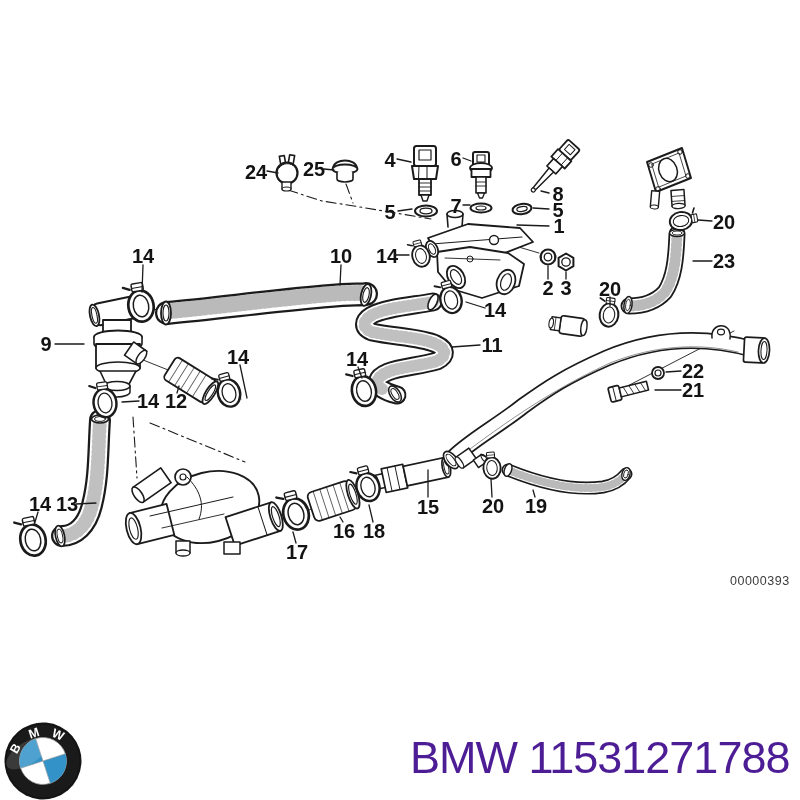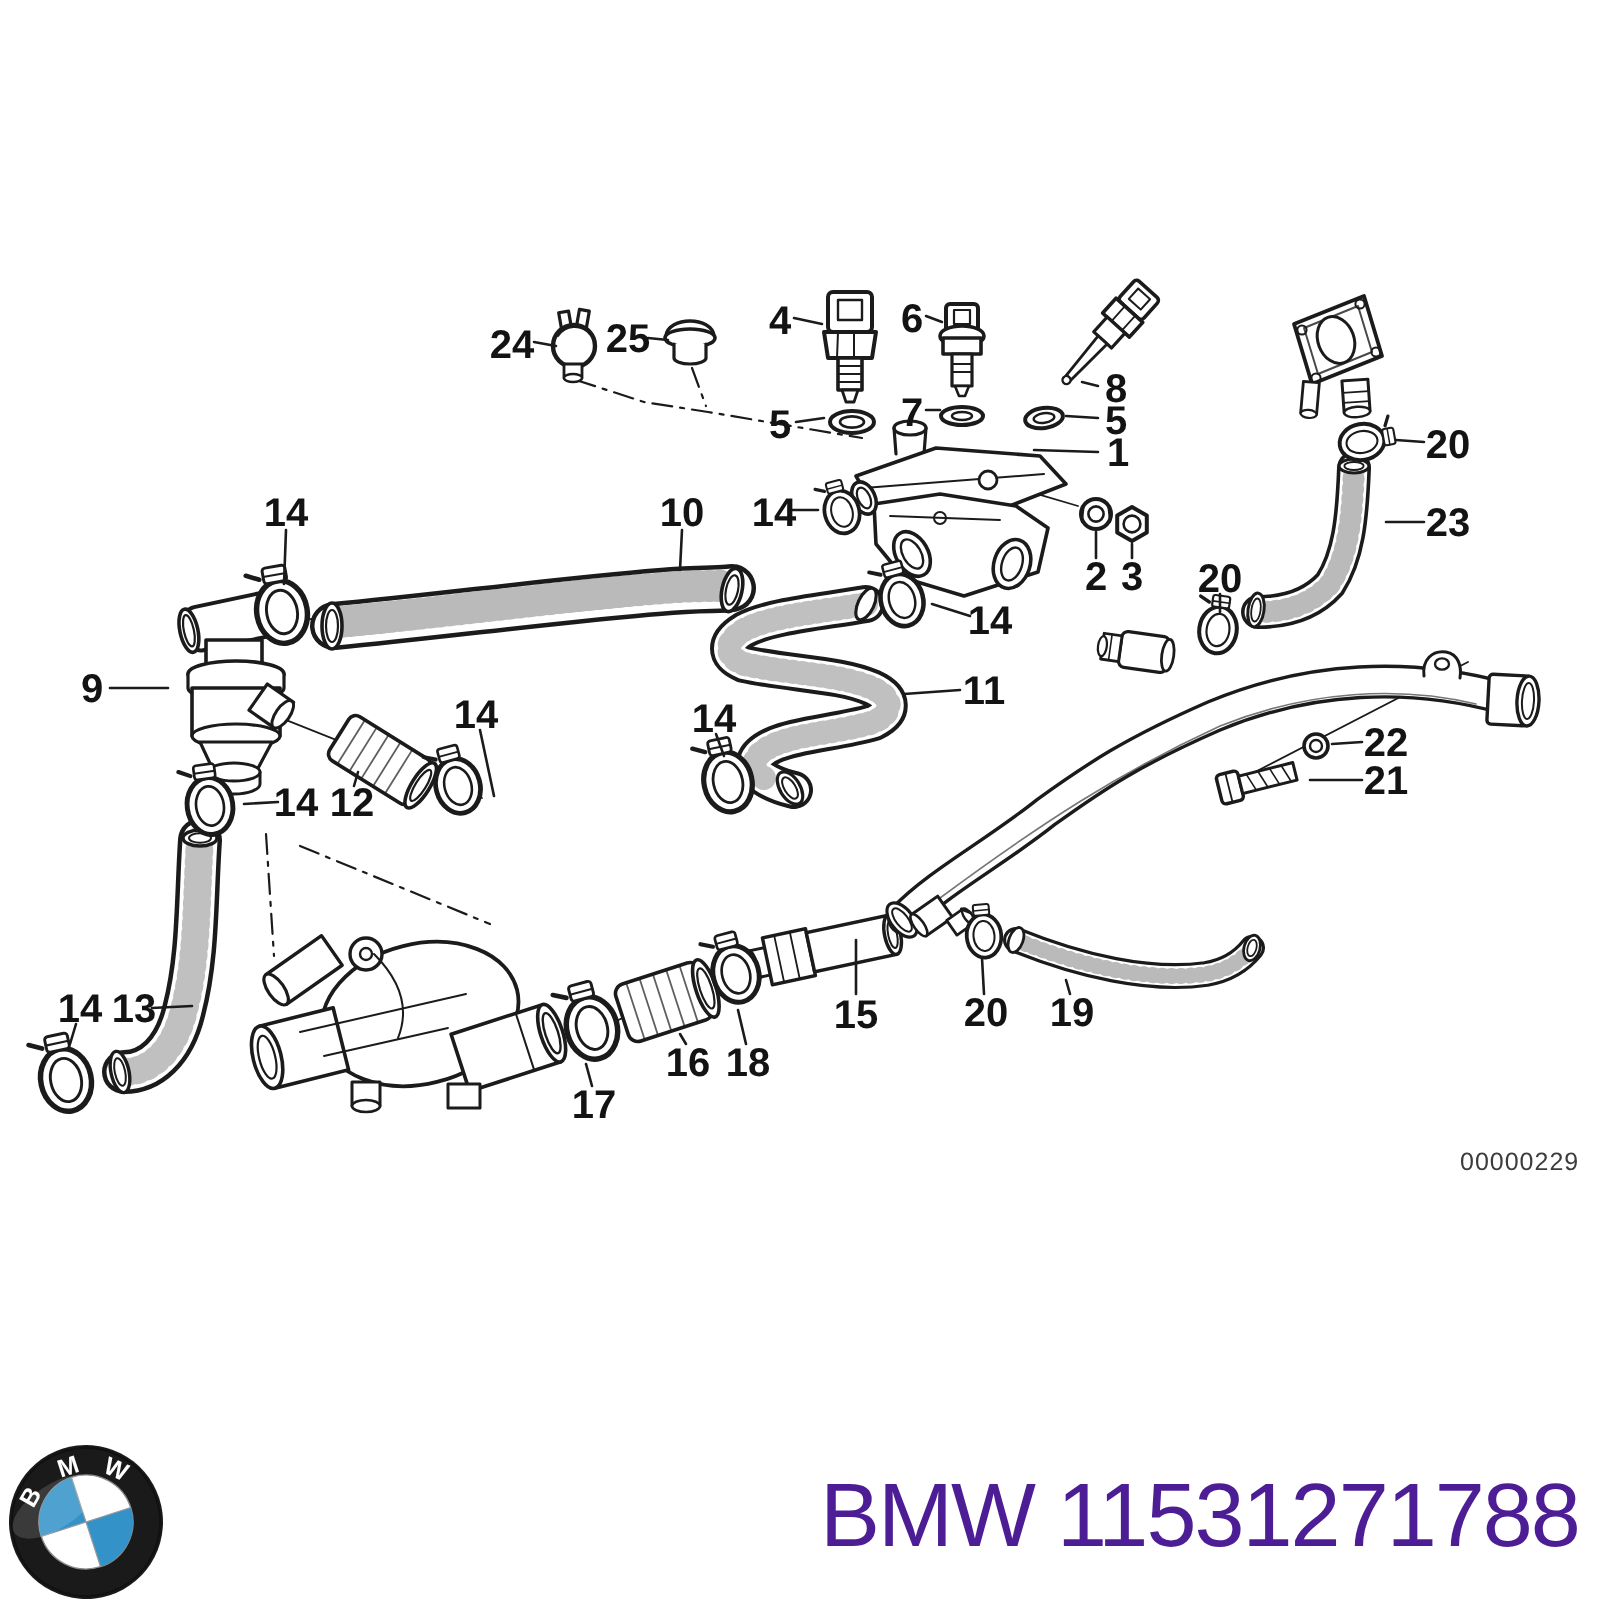--- a/index.html
+++ b/index.html
@@ -429,21 +429,21 @@
         <text x="40" y="511" class="plabel">14</text>
         <text x="297" y="559" class="plabel">17</text>
         <text x="344" y="538" class="plabel">16</text>
         <text x="374" y="538" class="plabel">18</text>
         <text x="428" y="514" class="plabel">15</text>
         <text x="493" y="513" class="plabel">20</text>
         <text x="536" y="513" class="plabel">19</text>
       </g>
   </svg>
 
-  <div class="watermark">00000229</div>
+  <div class="watermark">00000393</div>
 
   <div>
     <svg class="logo" width="82" height="80" viewBox="-41 -40 82 80" xmlns="http://www.w3.org/2000/svg">
       <g transform="rotate(-18)">
         <circle r="38.5" fill="#1a1a1a"></circle>
         <circle r="37" fill="none" stroke="#111111" stroke-width="1"></circle>
         <circle r="23.5" fill="#ffffff" stroke="#8a8a8a" stroke-width="0.7"></circle>
         <path d="M 0,0 L -23.5,0 A 23.5,23.5 0 0 1 0,-23.5 Z" fill="#3392c7"></path>
         <path d="M 0,0 L 23.5,0 A 23.5,23.5 0 0 1 0,23.5 Z" fill="#3392c7"></path>
         <line x1="-23.5" y1="0" x2="23.5" y2="0" stroke="#9a9a9a" stroke-width="0.6"></line>

